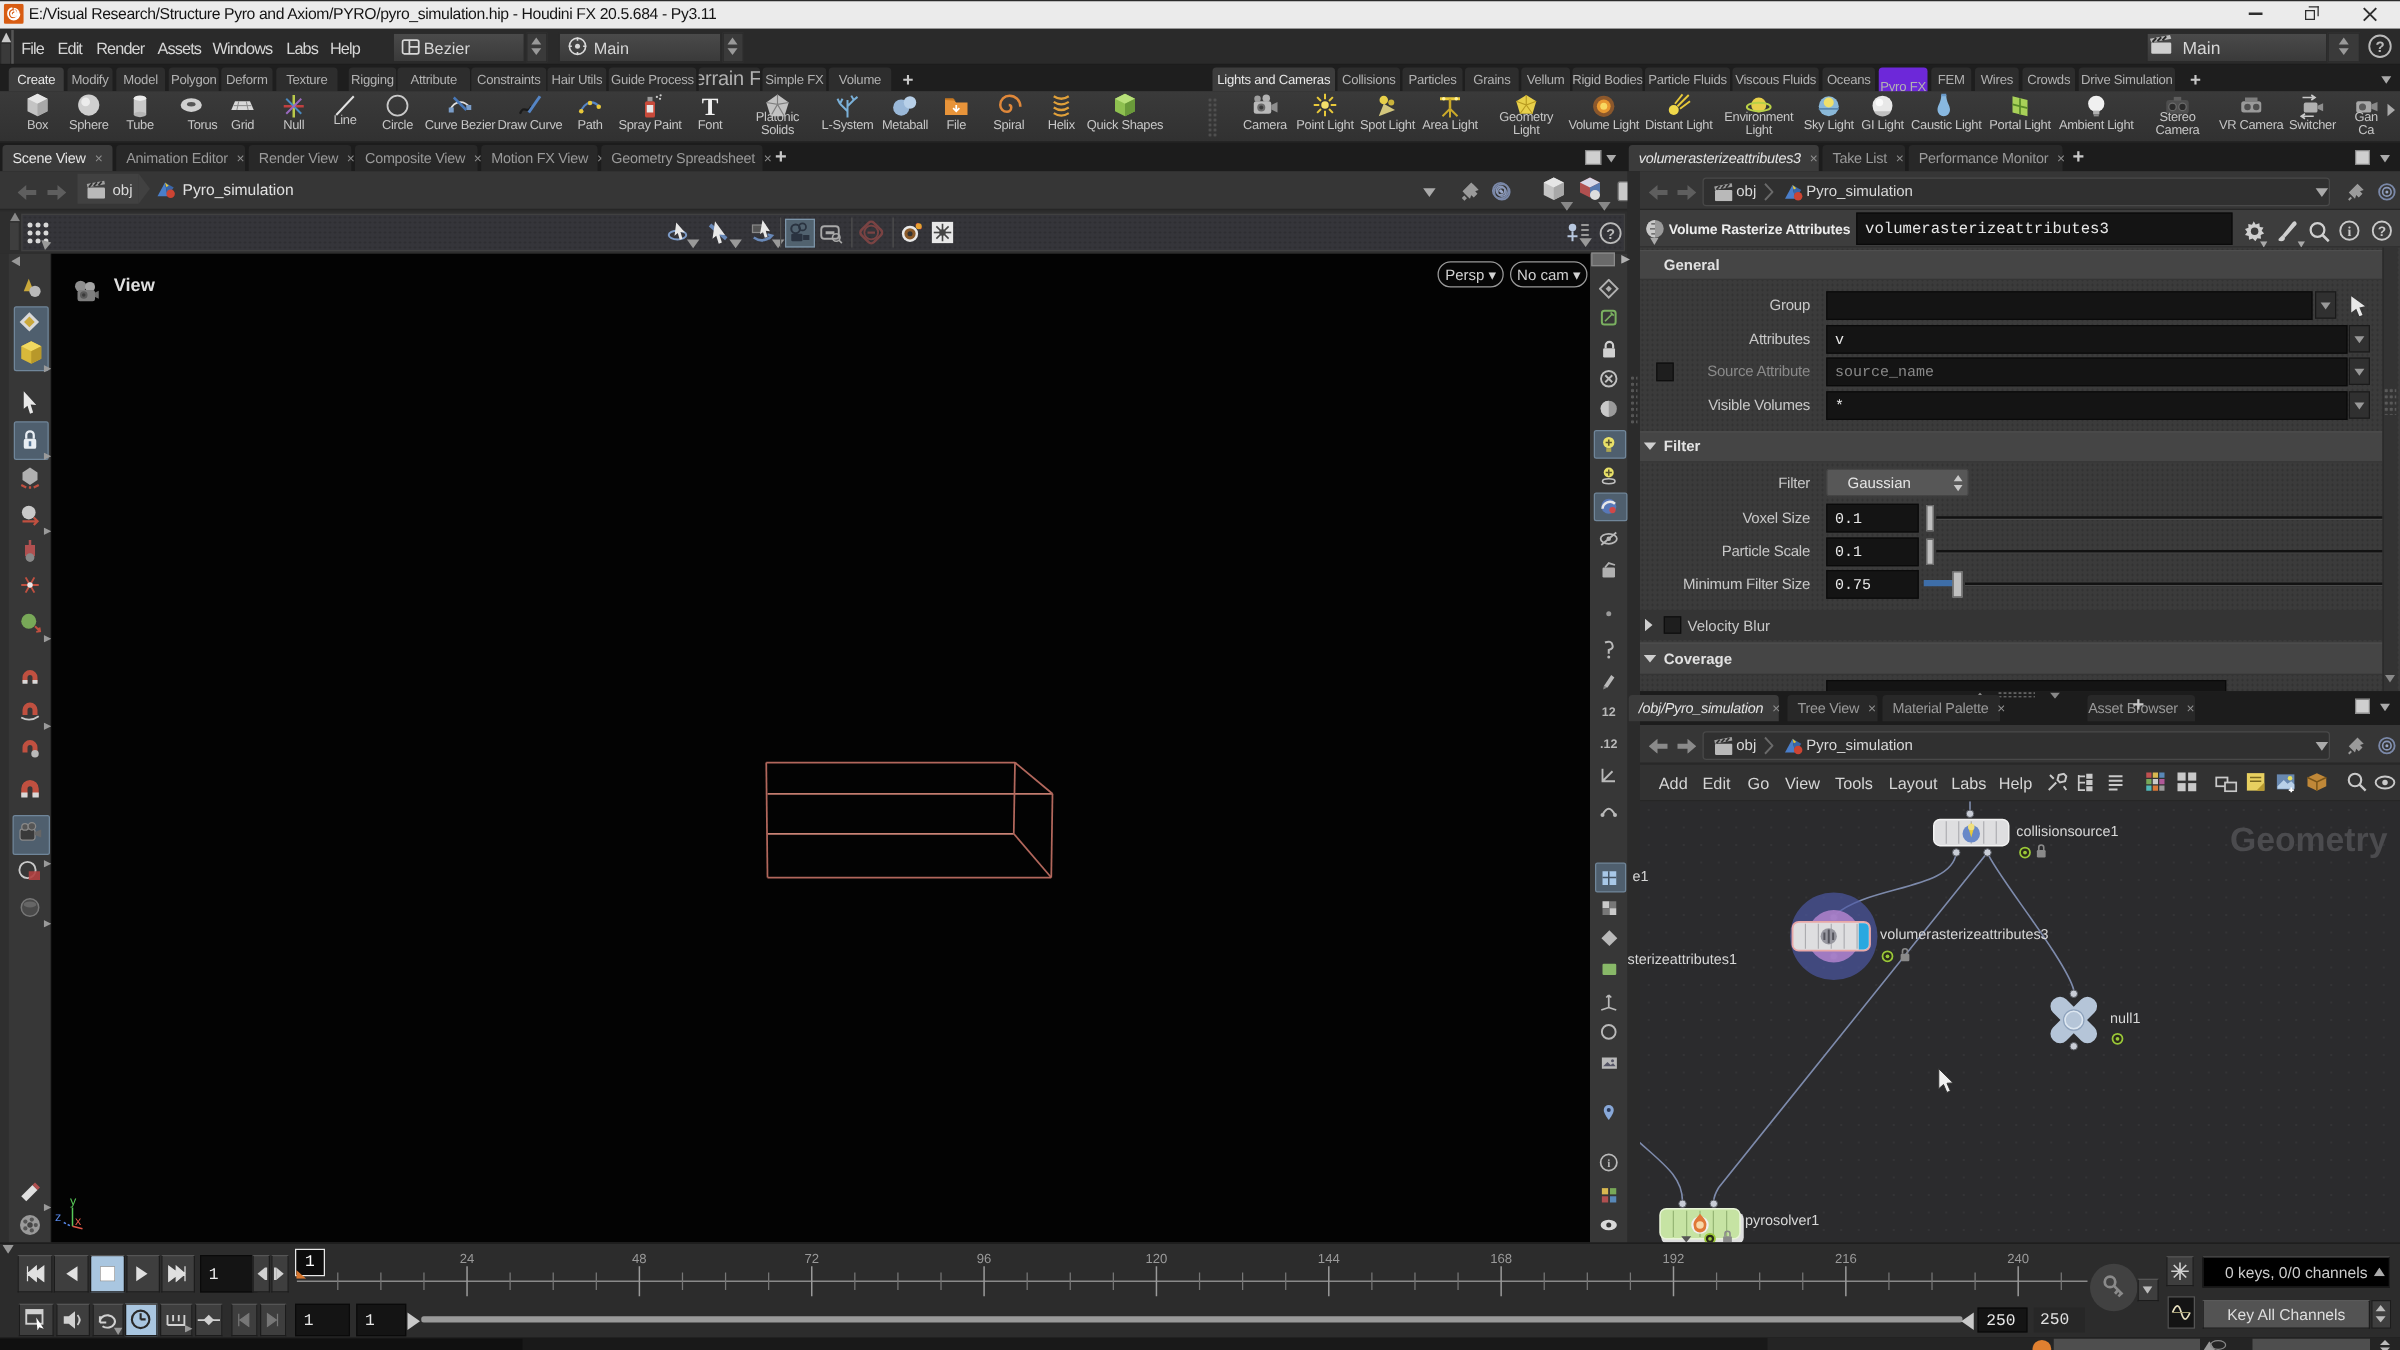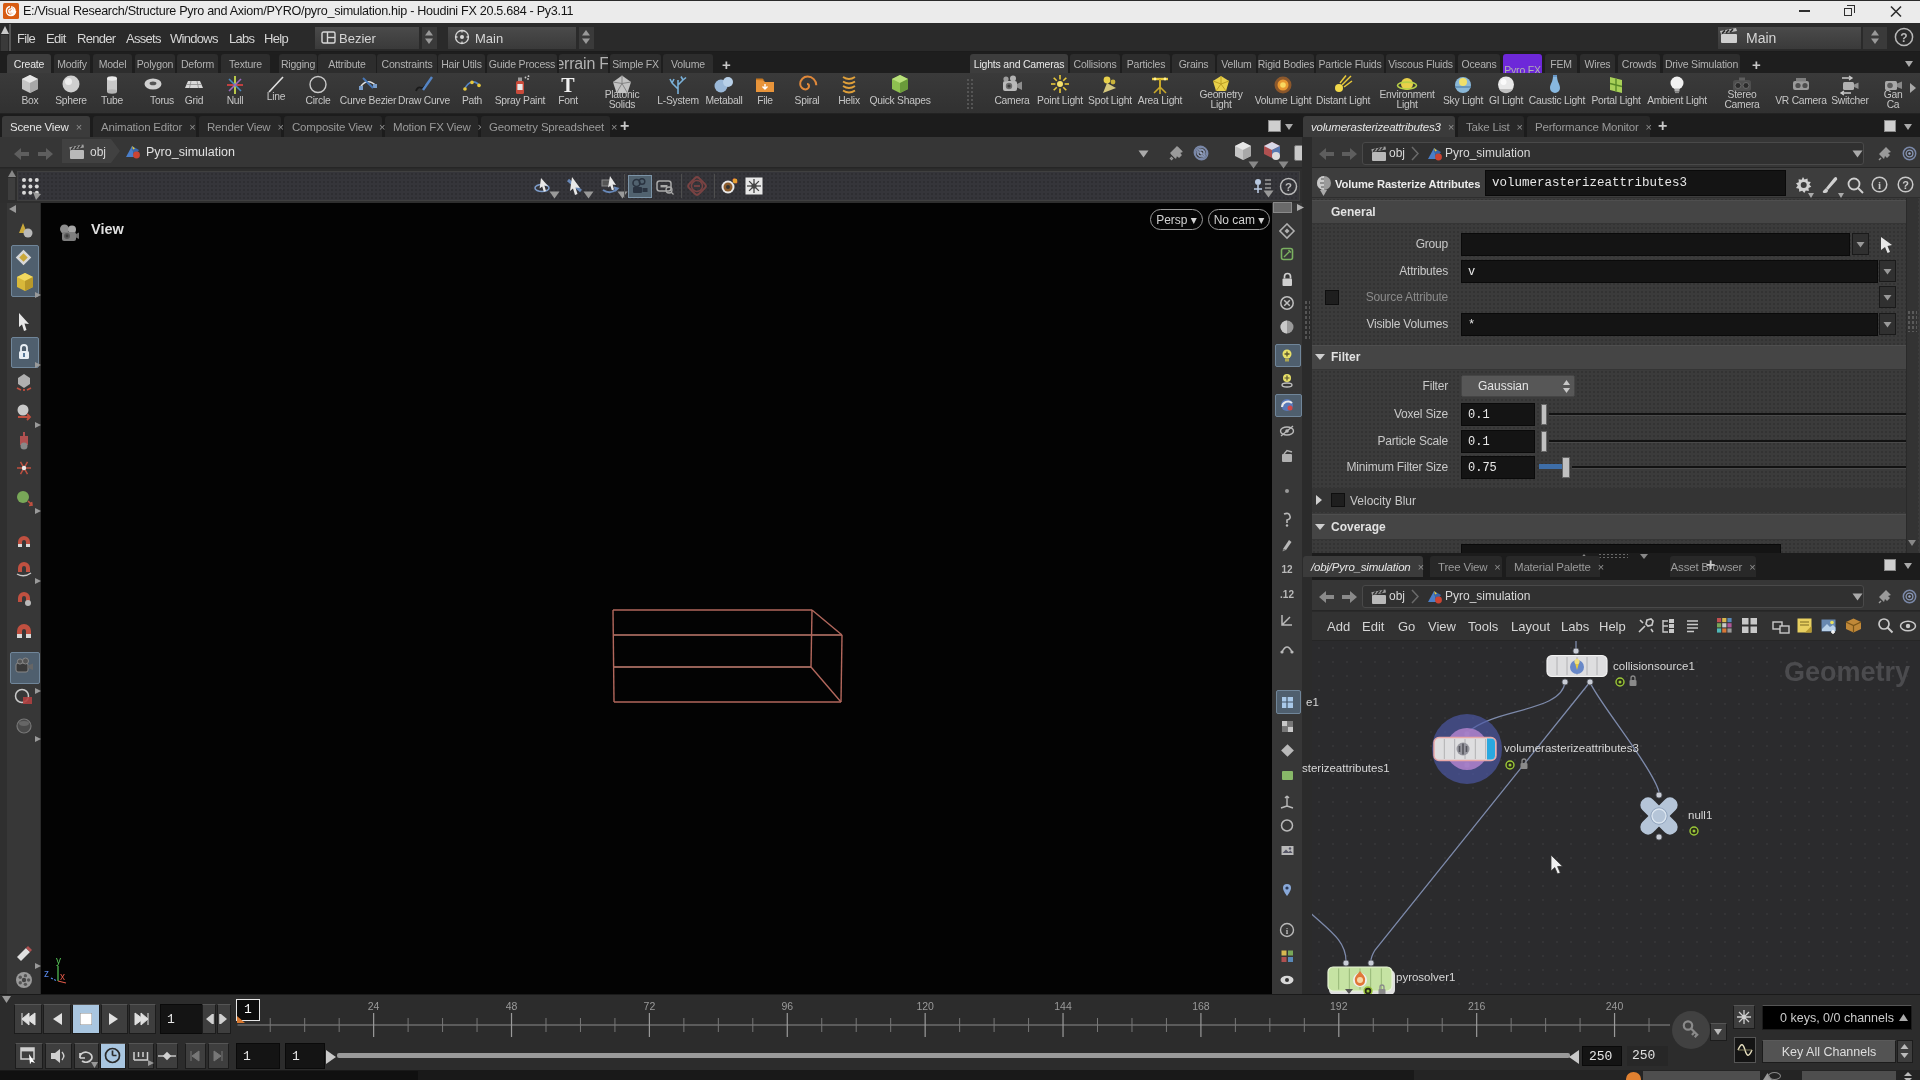--- a/index.html
+++ b/index.html
@@ -898,20 +898,21 @@
       <path d="M2 1 L13 9 L8.5 10 L11 16 L8.5 17 L6 11 L2 14 Z" fill="#e8e8e8"></path>
     </svg>
 <div class="lbl" style="left:1330px;top:264px;width:118px;color:#c8c8c8">Attributes</div>
 <div class="fld" style="left:1461px;top:260px;width:417px;height:23px;color:#e8e8e8">v</div>
 <div class="ddb" style="left:1879px;top:260px;width:17px;height:22px;background:#303030"></div>
 <svg class="a" style="left:1883px;top:268px;" width="9" height="7" viewBox="0 0 9 7">
       <path d="M0.5 1 L8.5 1 L4.5 6.5 Z" fill="#999"></path>
     </svg>
 <div class="a" style="left:1325px;top:290px;width:14px;height:15px;background:#1e1e1e;border:1px solid #0e0e0e"></div>
 <div class="lbl" style="left:1330px;top:290px;width:118px;color:#8a8a8a">Source Attribute</div>
+<div class="fld" style="left:1461px;top:286px;width:417px;height:23px;color:#888888">source_name</div>
 <div class="ddb" style="left:1879px;top:286px;width:17px;height:22px;background:#303030"></div>
 <svg class="a" style="left:1883px;top:294px;" width="9" height="7" viewBox="0 0 9 7">
       <path d="M0.5 1 L8.5 1 L4.5 6.5 Z" fill="#999"></path>
     </svg>
 <div class="lbl" style="left:1330px;top:317px;width:118px;color:#c8c8c8">Visible Volumes</div>
 <div class="fld" style="left:1461px;top:313px;width:417px;height:23px;color:#e8e8e8">*</div>
 <div class="ddb" style="left:1879px;top:313px;width:17px;height:22px;background:#303030"></div>
 <svg class="a" style="left:1883px;top:321px;" width="9" height="7" viewBox="0 0 9 7">
       <path d="M0.5 1 L8.5 1 L4.5 6.5 Z" fill="#999"></path>
     </svg>

